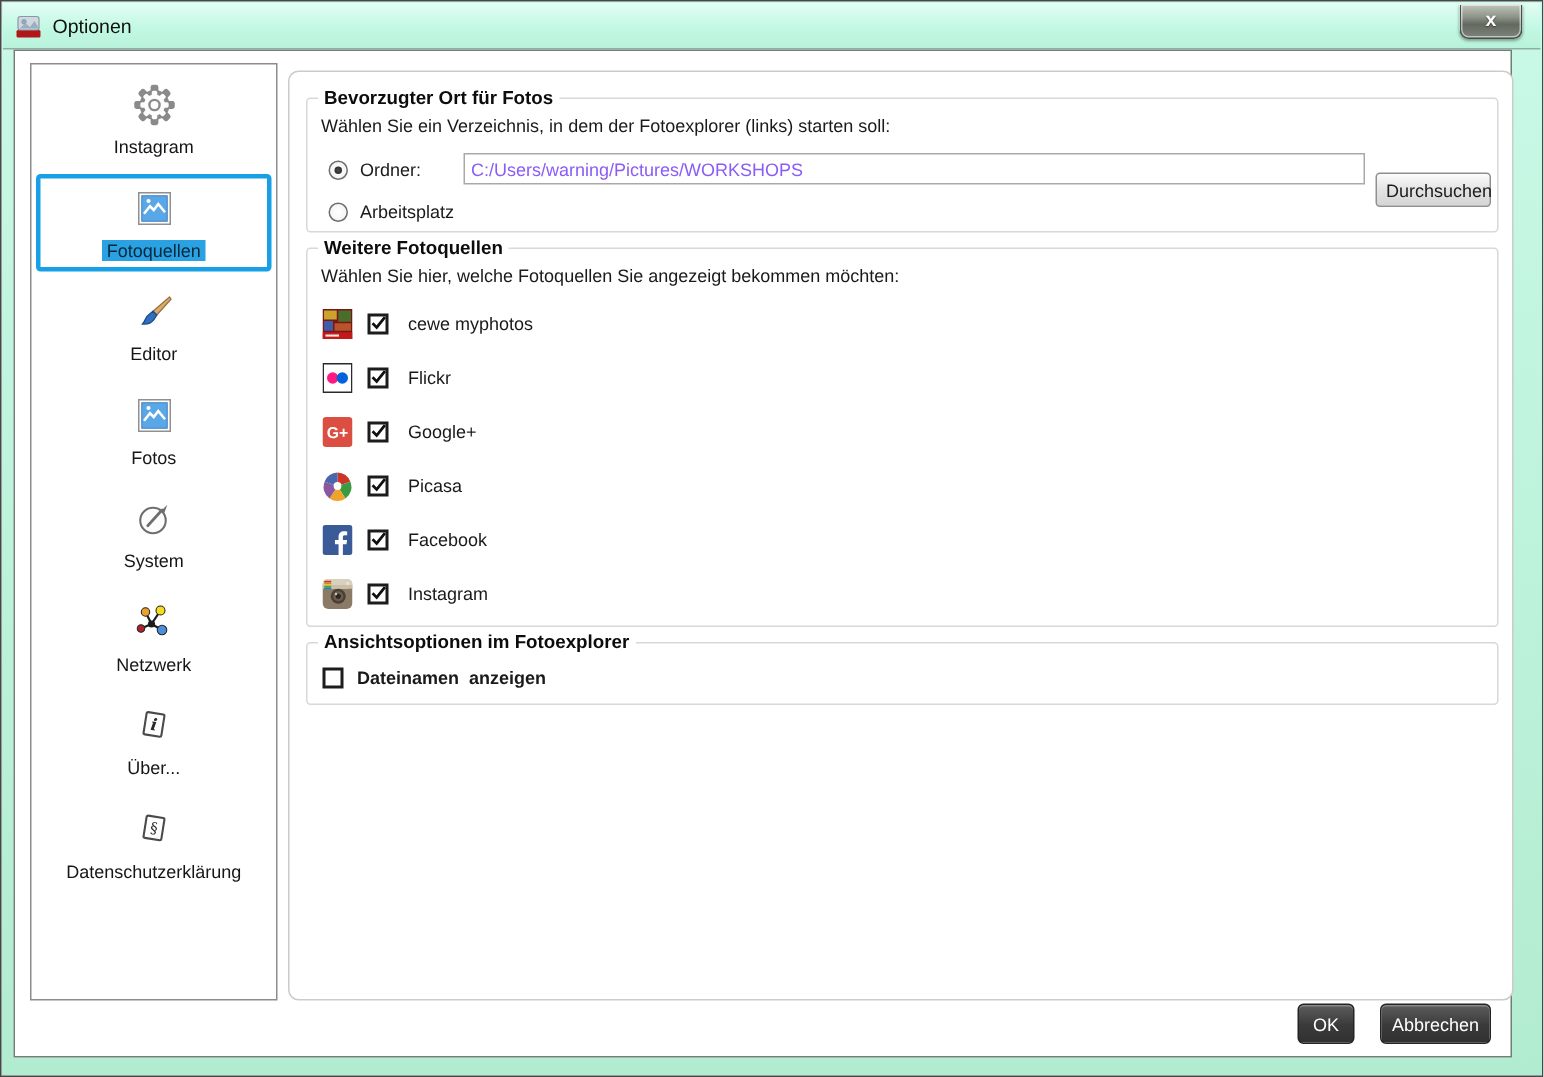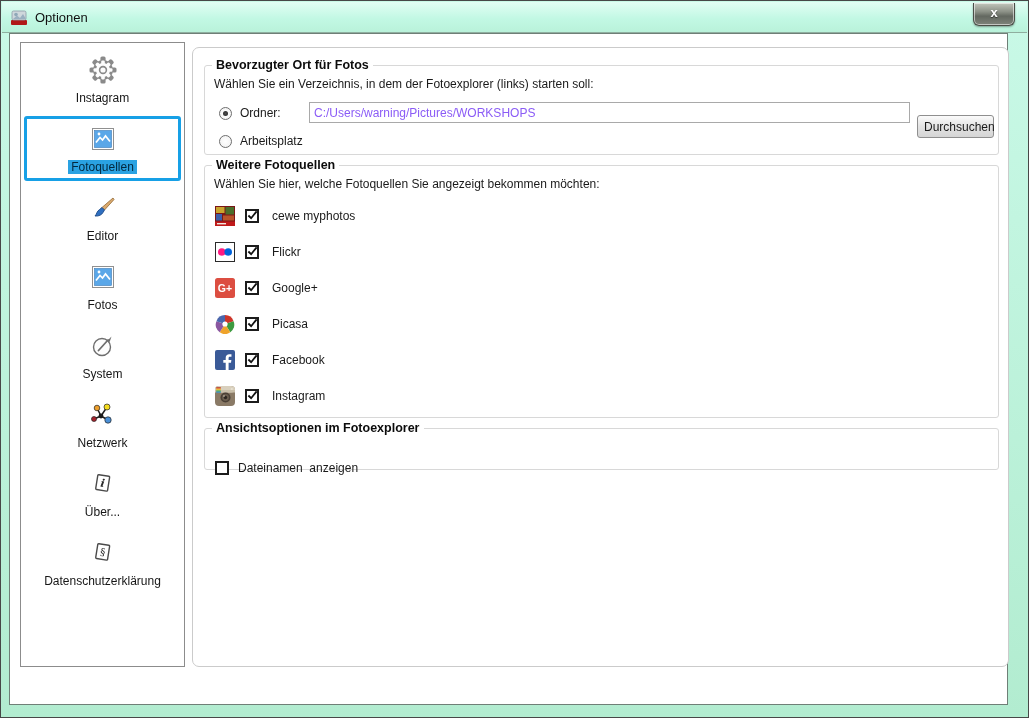--- a/index.html
+++ b/index.html
@@ -68,21 +68,21 @@
   .row-workspace { position:absolute; left:14px; top:65px; height:20px;
     display:flex; align-items:center; }
   .row-workspace .r-label { margin-left:8px; }
 
   .src-row { position:absolute; left:10px; height:24px; display:flex; align-items:center; }
   .src-icon { width:20px; height:20px; flex:0 0 auto; display:flex; }
   .cb { width:14px; height:14px; border:2px solid #1c1c1c; box-sizing:border-box;
     background:#fff; position:relative; margin-left:10px; flex:0 0 auto; }
   .cb svg { position:absolute; left:0px; top:-1px; }
   .src-label { margin-left:13px; white-space:nowrap; }
-  .row-view { position:absolute; left:10px; top:32px; display:flex; align-items:center; }
+  .row-view { position:absolute; left:10px; top:16px; display:flex; align-items:center;font-weight:bold; }
   .row-view .cb { margin-left:0; }
   .row-view .v-label { margin-left:9px; white-space:pre; }
 
   
   .footer { position:absolute; right:13px; bottom:8px; display:flex; gap:17px; }
   .footer-btn { background:linear-gradient(#5d5d5d,#3a3a3a 55%,#313131);
     border:1px solid #242424; border-radius:4px; color:#fff; font-size:12px;
     font-family:"Liberation Sans", sans-serif; height:27px;
     display:flex; align-items:center; justify-content:center;
     box-shadow:inset 0 1px 0 rgba(255,255,255,.28); cursor:default; }
@@ -361,15 +361,19 @@
       <div class="group" id="group-view">
         <span class="group-title">Ansichtsoptionen im Fotoexplorer</span>
         <div class="row-view">
           <span class="cb"></span>
           <span class="v-label">Dateinamen  anzeigen</span>
         </div>
       </div>
 
     </div>
 
+    <div class="footer">
+      <button class="footer-btn" id="ok-button">OK</button>
+      <button class="footer-btn" id="cancel-button">Abbrechen</button>
+    </div>
 
   </div>
 </div>
 
 </body></html>

